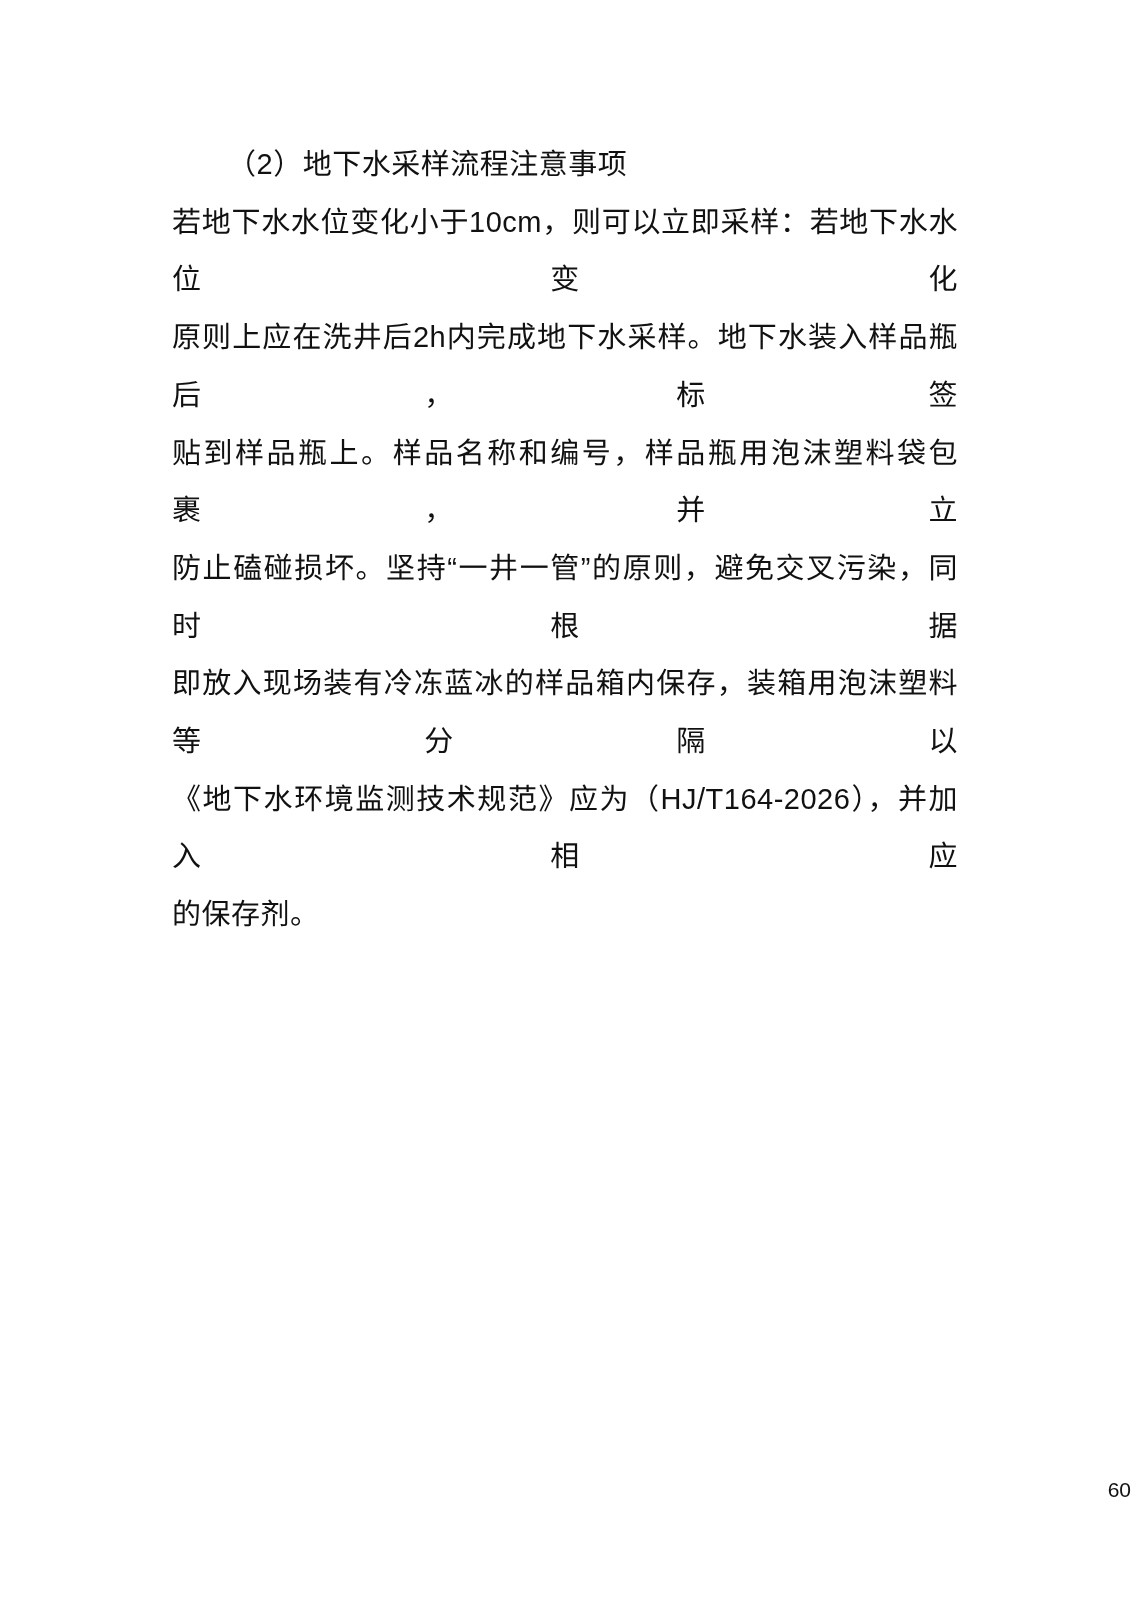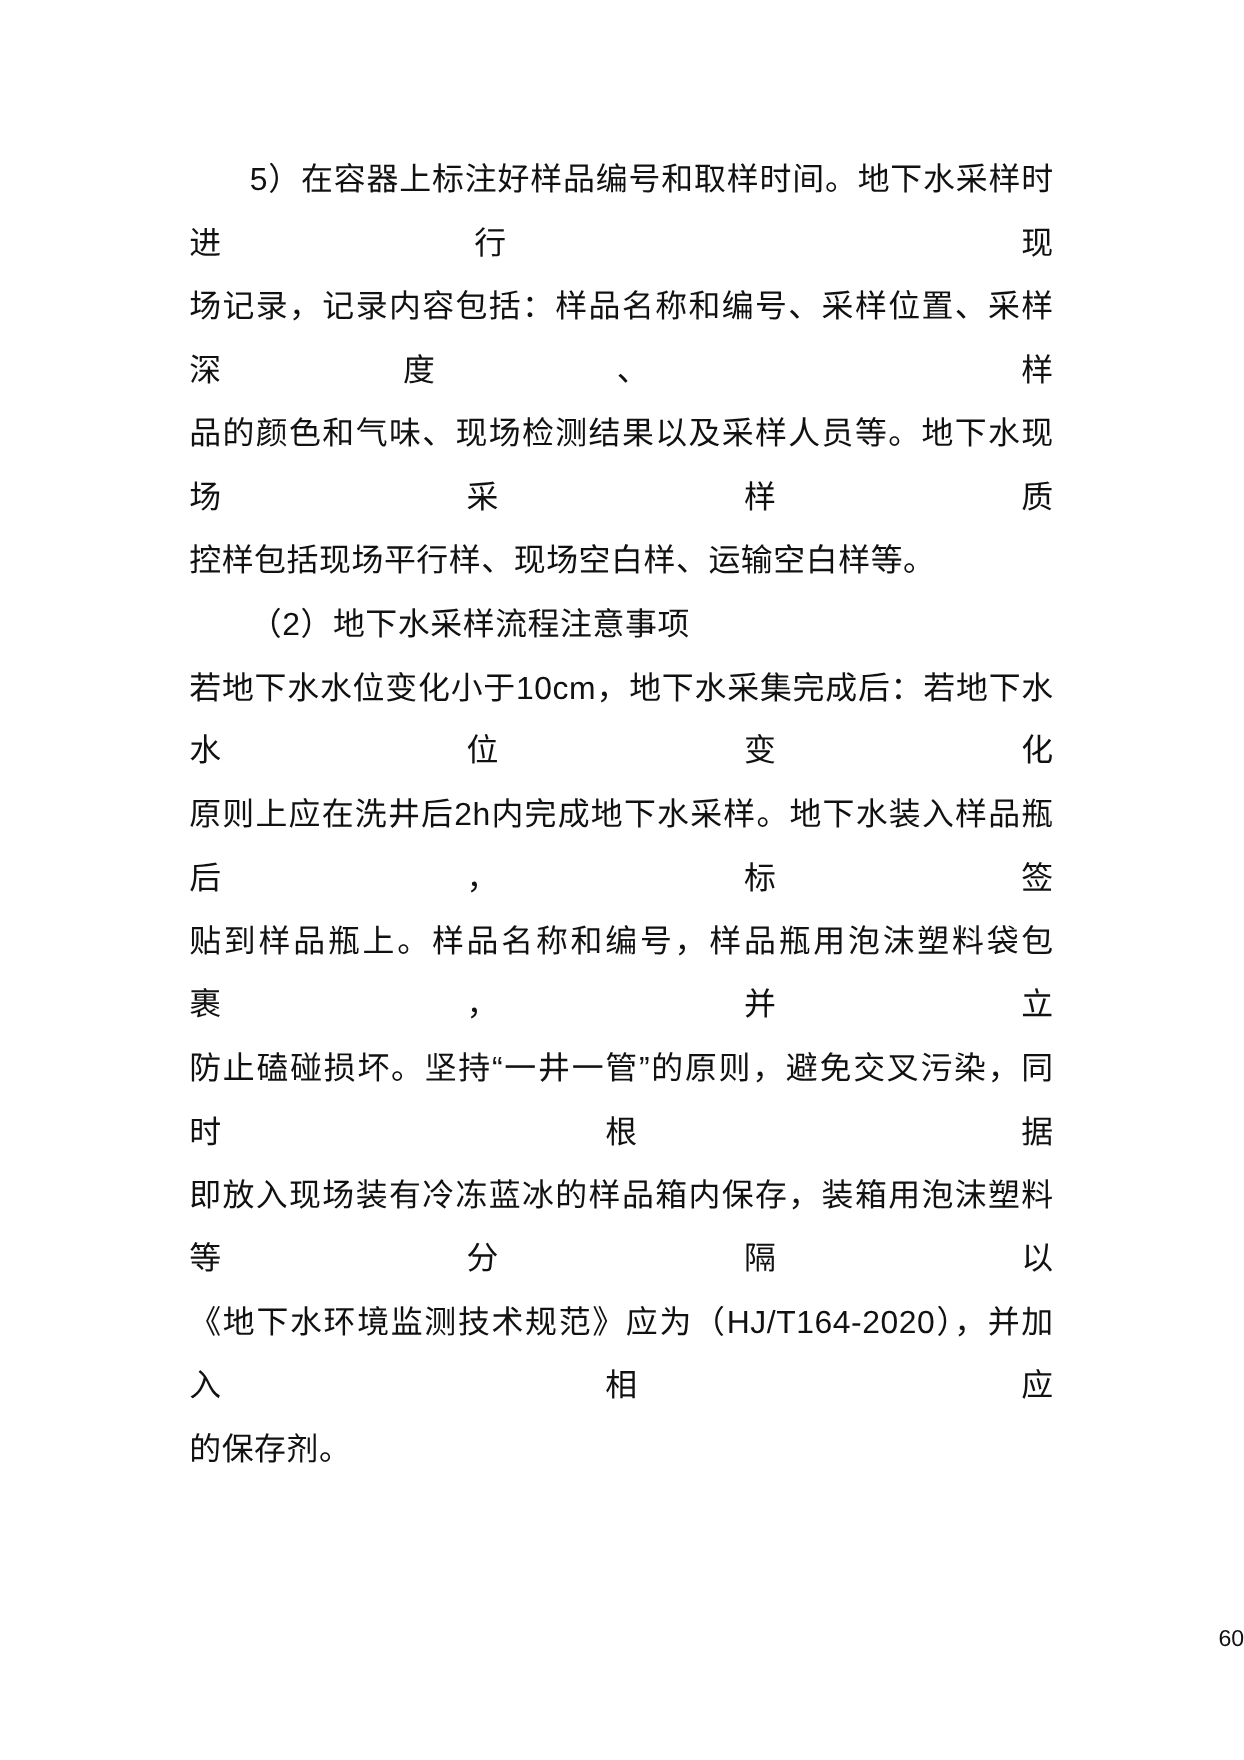--- a/index.html
+++ b/index.html
@@ -48,37 +48,31 @@
     color: #111111;
     font-family: "Liberation Sans", sans-serif;
   }
 </style>
 </head>
 <body>
 
 <div class="page">
   <div class="textblock">
 
-    <div>
-      <div class="line justify indent">5）在容器上标注好样品编号和取样时间。地下水采样时进行 现</div>
-      <div class="line justify">场记录，记录内容包括：样品名称和编号、采样位置、采样深度、 样</div>
-      <div class="line justify">品的颜色和气味、现场检测结果以及采样人员等。地下水现场采样质</div>
-      <div class="line">控样包括现场平行样、现场空白样、运输空白样等。</div>
-    </div>
 
     <div>
       <div class="line indent">（2）地下水采样流程注意事项</div>
     </div>
 
     <div>
-      <div class="line justify">若地下水水位变化小于10cm，地下水采集完成后：若地下水水位变化</div>
+      <div class="line justify">若地下水水位变化小于10cm，则可以立即采样：若地下水水位变化</div>
       <div class="line justify">原则上应在洗井后2h内完成地下水采样。地下水装入样品瓶后，标签</div>
       <div class="line justify">贴到样品瓶上。样品名称和编号，样品瓶用泡沫塑料袋包裹，并立</div>
       <div class="line justify">防止磕碰损坏。坚持“一井一管”的原则，避免交叉污染，同时根据</div>
       <div class="line justify">即放入现场装有冷冻蓝冰的样品箱内保存，装箱用泡沫塑料等分隔以</div>
-      <div class="line justify">《地下水环境监测技术规范》应为（HJ/T164-2020），并加入相应</div>
+      <div class="line justify">《地下水环境监测技术规范》应为（HJ/T164-2026），并加入相应</div>
       <div class="line">的保存剂。</div>
     </div>
 
   </div>
 
   <div class="pagenum">60</div>
 </div>
 
 </body></html>

